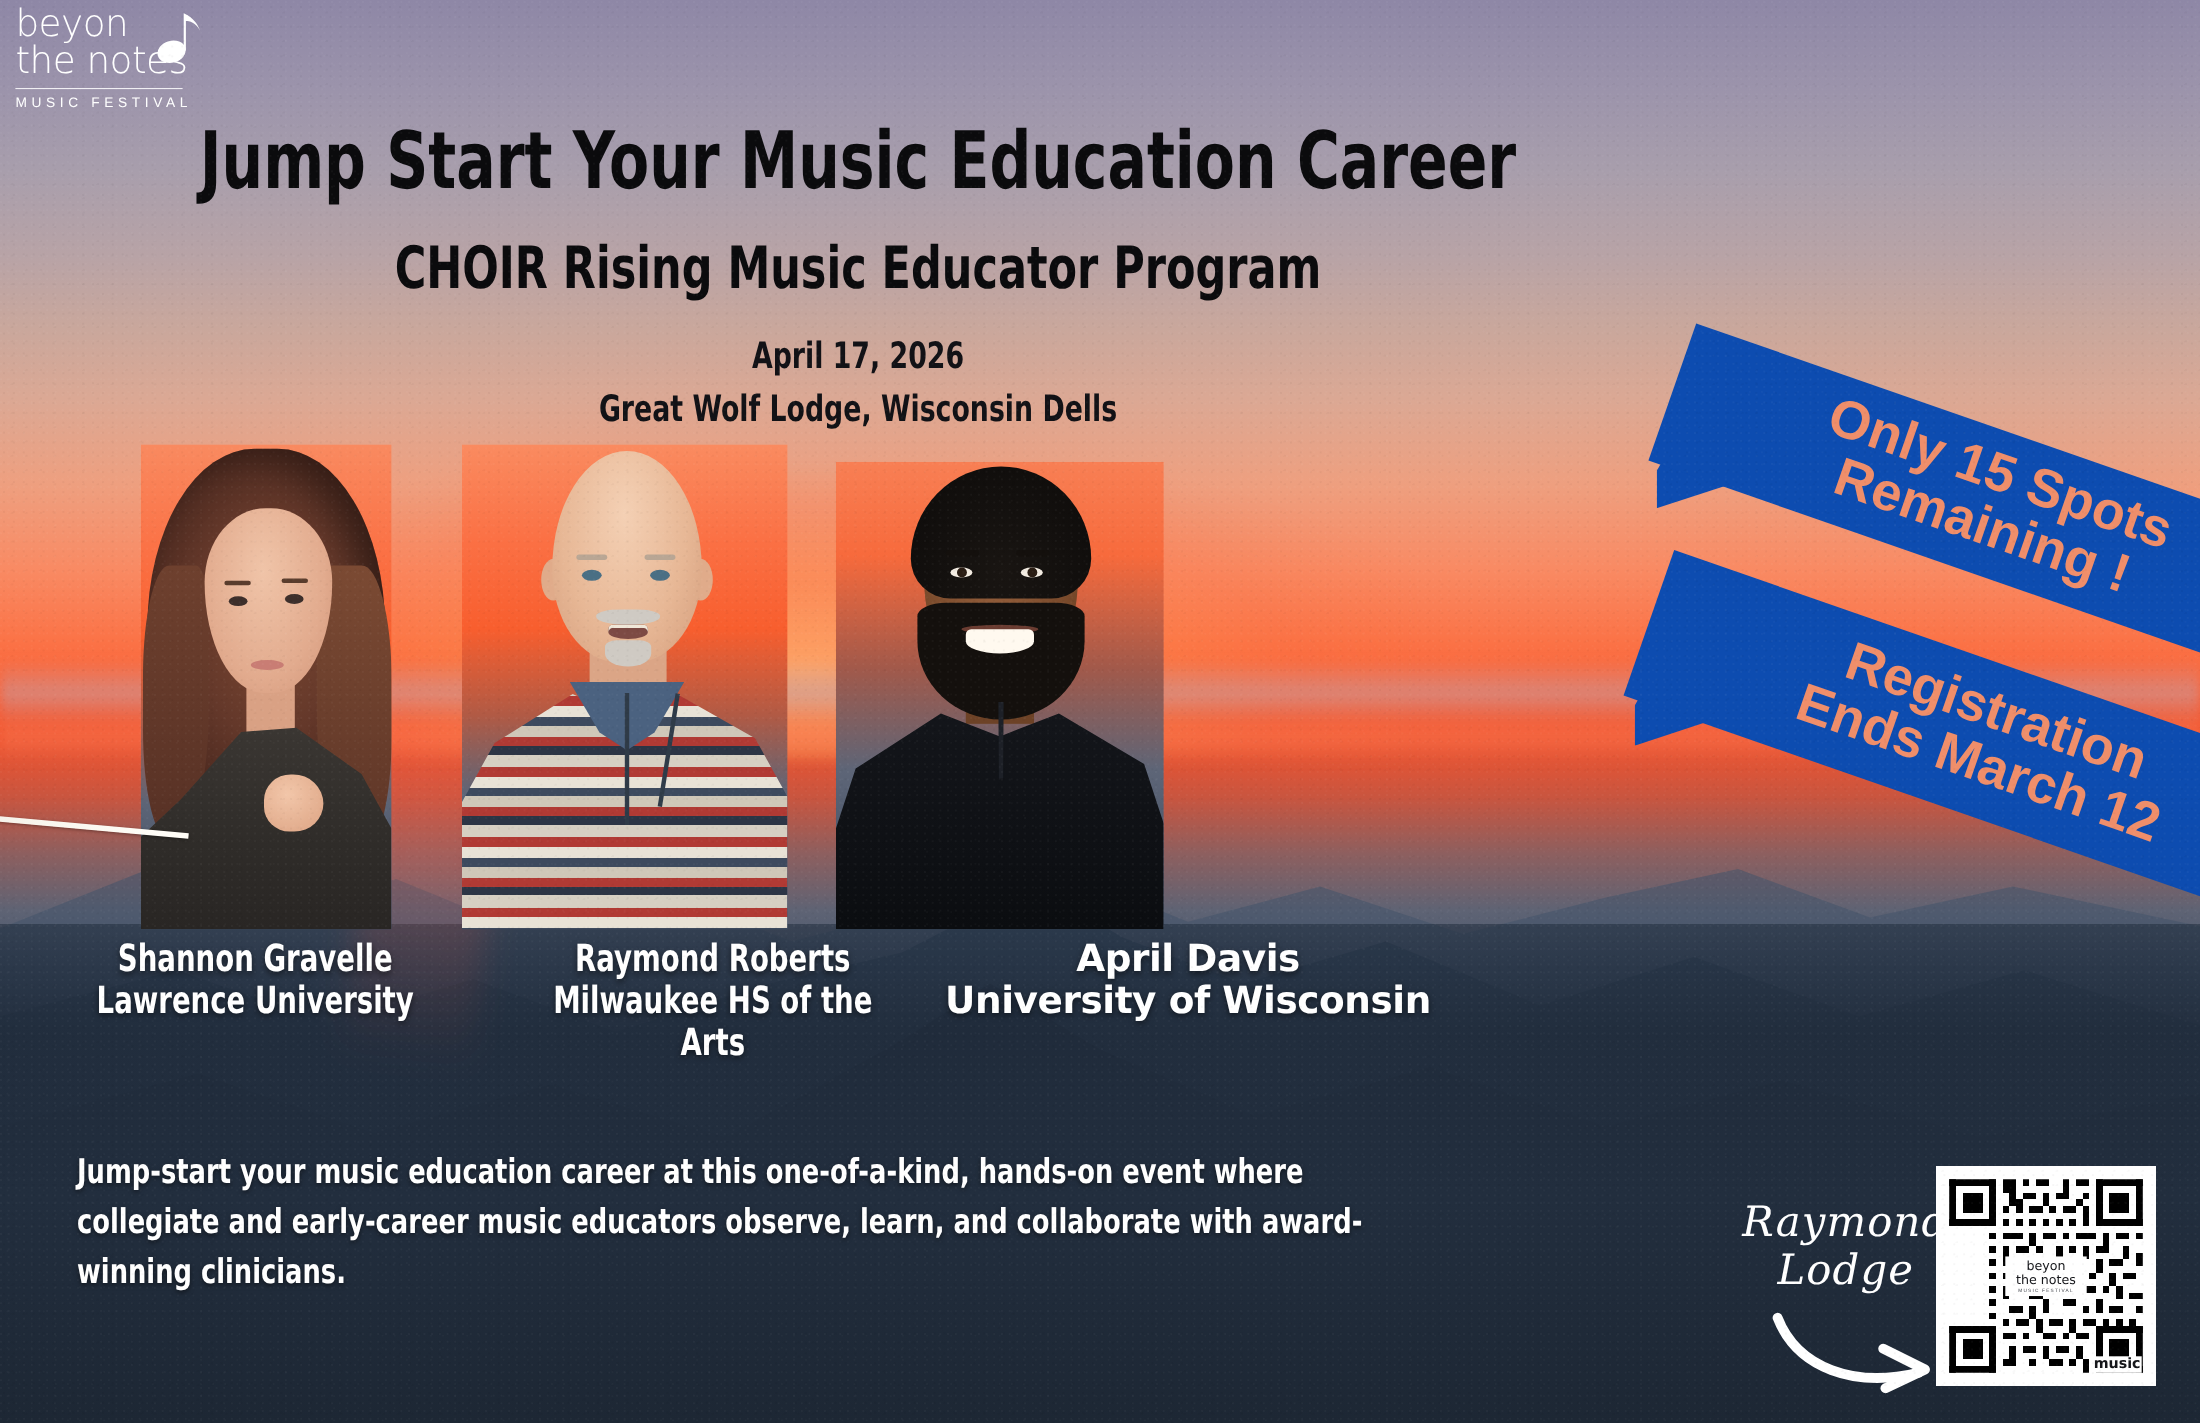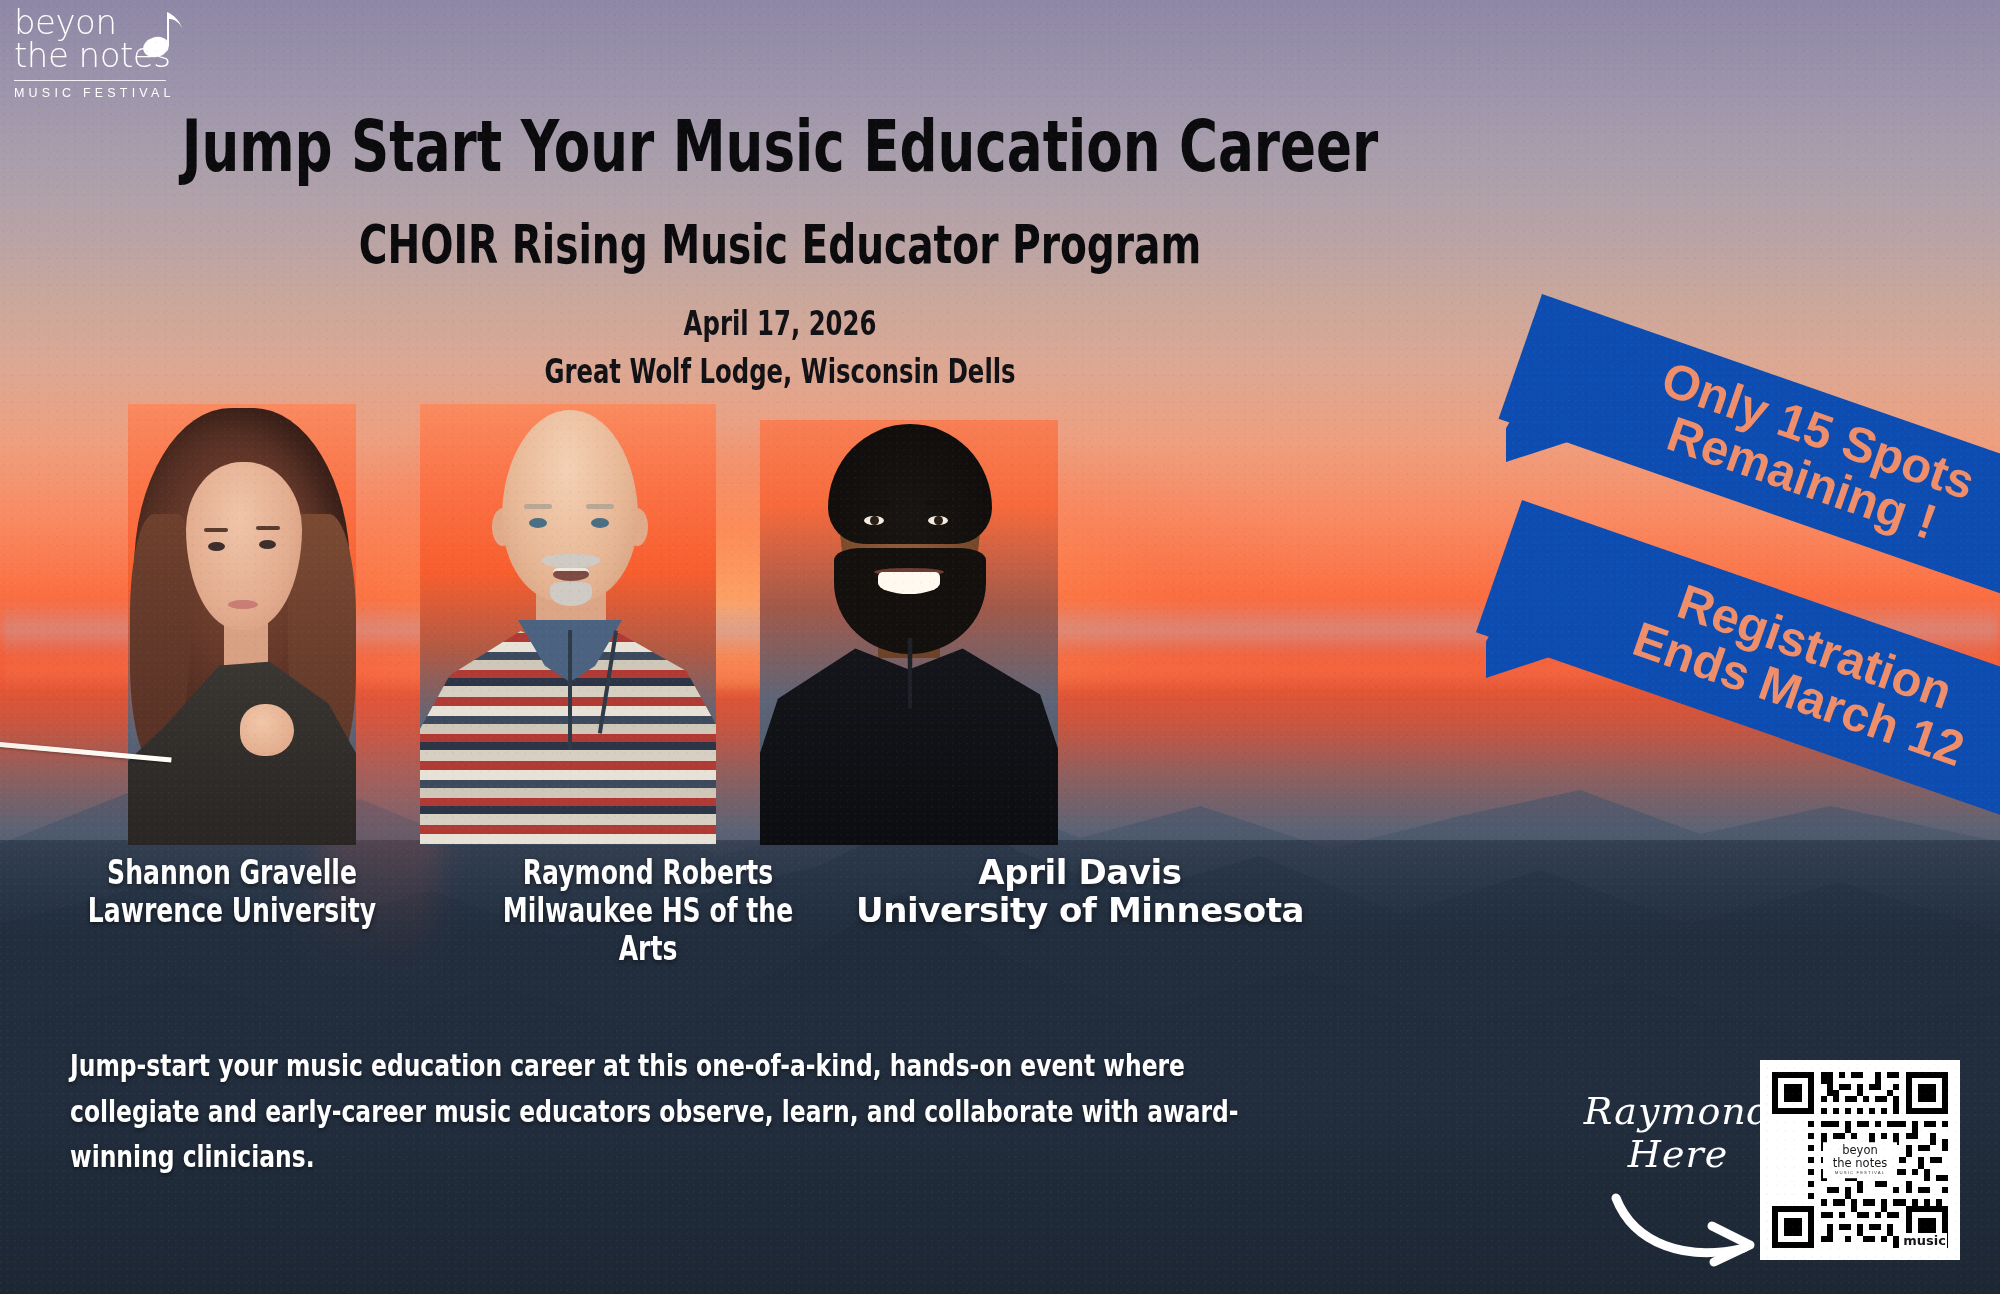--- a/index.html
+++ b/index.html
@@ -414,29 +414,29 @@
   <div class="caption cond" id="cap1">
     <div class="n">Shannon Gravelle</div>
     <div class="o">Lawrence University</div>
   </div>
   <div class="caption cond" id="cap2">
     <div class="n">Raymond Roberts</div>
     <div class="o">Milwaukee HS of the Arts</div>
   </div>
   <div class="caption" id="cap3">
     <div class="n">April Davis</div>
-    <div class="o">University of Minnesota</div>
+    <div class="o">University of Wisconsin</div>
   </div>
 
   <div class="blurb cond" style="transform:scaleX(.84); transform-origin:left top;">Jump-start your music education career at this one-of-a-kind, hands-on event where collegiate and early-career music educators observe, learn, and collaborate with award-winning clinicians.</div>
 
   <div class="reg-wrap">
     <div class="reg-text">
       <div>Raymond</div>
-      <div>Here</div>
+      <div>Lodge</div>
     </div>
     <svg class="reg-arrow" viewBox="0 0 170 86">
       <path d="M8,16 C26,62 78,80 136,66" stroke="#fff" stroke-width="9" fill="none" stroke-linecap="round"></path>
       <path d="M104,44 L142,63 L106,80" stroke="#fff" stroke-width="9" fill="none" stroke-linecap="round" stroke-linejoin="round"></path>
     </svg>
   </div>
 
   <div class="qr-box">
     <div class="qr">
       <svg viewBox="0 0 29 29" width="176" height="176" shape-rendering="crispEdges">

